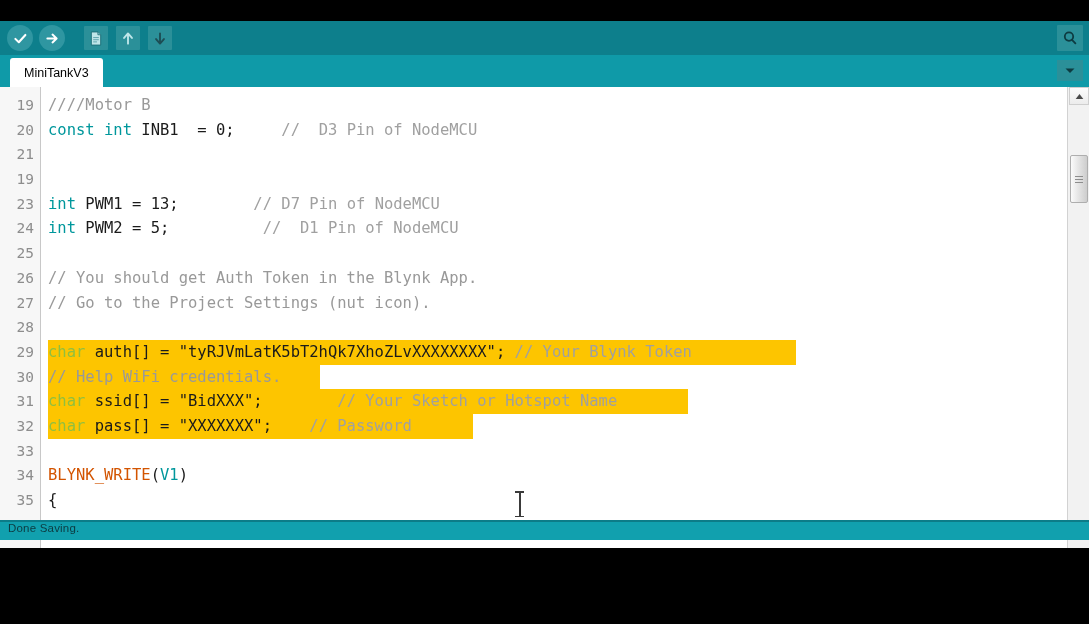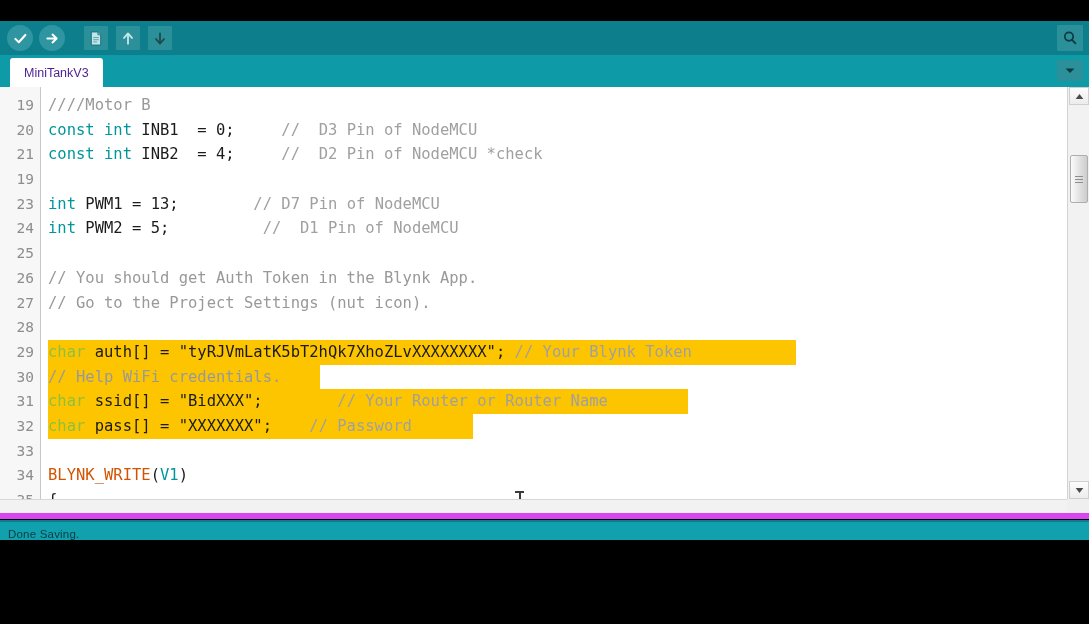--- a/index.html
+++ b/index.html
@@ -48,34 +48,34 @@
     display: flex; align-items: center; justify-content: center; border-radius: 1px;
   }
 
   
   .tabbar {
     position: absolute; top: 55px; left: 0; width: 1089px; height: 32px;
     background: #0f9aa8;
   }
   .tab {
     position: absolute; left: 10px; top: 3px; height: 29px;
-    background: #ffffff; color: #4c1d95; font-size: 12.5px;
+    background: #ffffff; color: #000000; font-size: 12.5px;
     display: flex; align-items: center; padding: 0 14px;
     border-top-left-radius: 3px; border-top-right-radius: 3px;
   }
   .tab-menu {
     position: absolute; right: 6px; top: 5px; width: 26px; height: 21px;
     background: #2b9099; display: flex; align-items: center; justify-content: center;
   }
 
   
   .editor-wrap {
-    position: absolute; top: 87px; left: 0; width: 1089px; height: 432px;
+    position: absolute; top: 87px; left: 0; width: 1089px; height: 538px;
     background: #ffffff; overflow: hidden;
-    border-bottom: 6px solid #d946ef;
+    border-bottom: 4px solid #d946ef;
   }
   .code-area {
     position: absolute; top: 0; left: 0; right: 22px; bottom: 14px;
     background: #ffffff; overflow: hidden;
   }
   .gutter {
     position: absolute; top: 0; left: 0; width: 41px; height: 100%;
     background: #f7f7f7; border-right: 1px solid #c8c8c8;
   }
   .lines { position: absolute; top: 6px; left: 0; right: 0; }
@@ -139,21 +139,21 @@
     background: #f2f2f2; border-top: 1px solid #d8d8d8;
   }
   .corner {
     position: absolute; right: 0; bottom: 0; width: 22px; height: 14px; background: #efefef;
   }
 
   
   .statusbar {
     position: absolute; top: 520px; left: 0; width: 1089px; height: 20px;
     background: #11a0ae; border-top: 2px solid #0c7c88;
-    display: flex; align-items: flex-end;
+    display: flex; align-items: flex-start;
   }
   .status-text {
     font-size: 11.5px; color: #0d3b41; padding-left: 8px; letter-spacing: .2px;
   }
   
   .console {
     position: absolute; top: 548px; left: 0; width: 1089px; height: 76px;
     background: #000000;
   }
 </style>
@@ -221,31 +221,31 @@
       </svg>
     </div>
   </div>
 
   <div class="editor-wrap">
     <div class="code-area">
       <div class="gutter"></div>
       <div class="lines" id="lines">
           <div class="line"><span class="lnum">19</span><span class="ltext"><span class="cmt-d">////Motor B</span></span></div>
           <div class="line"><span class="lnum">20</span><span class="ltext"><span class="kw">const int</span><span> INB1  = 0;     </span><span class="cmt">//  D3 Pin of NodeMCU</span></span></div>
-          <div class="line"><span class="lnum">21</span><span class="ltext"><span class="kw">const int</span><span> INB2  = 4;     </span><span class="cmt">//  D2 Pin of NodeMCU *check</span></span></div>
+          <div class="line"><span class="lnum">21</span></div>
           <div class="line"><span class="lnum">19</span><span class="ltext"></span></div>
           <div class="line"><span class="lnum">23</span><span class="ltext"><span class="kw">int</span><span> PWM1 = 13;        </span><span class="cmt">// D7 Pin of NodeMCU</span></span></div>
           <div class="line"><span class="lnum">24</span><span class="ltext"><span class="kw">int</span><span> PWM2 = 5;          </span><span class="cmt">//  D1 Pin of NodeMCU</span></span></div>
           <div class="line"><span class="lnum">25</span><span class="ltext"></span></div>
           <div class="line"><span class="lnum">26</span><span class="ltext"><span class="cmt-d">// You should get Auth Token in the Blynk App.</span></span></div>
           <div class="line"><span class="lnum">27</span><span class="ltext"><span class="cmt-d">// Go to the Project Settings (nut icon).</span></span></div>
           <div class="line"><span class="lnum">28</span><span class="ltext"></span></div>
           <div class="line"><span class="lnum">29</span><span class="ltext"><span class="hl" style="display: inline-block; min-width: 748px;"><span class="kw-hl">char</span><span> auth[] = "tyRJVmLatK5bT2hQk7XhoZLvXXXXXXXX"; </span><span class="cmt">// Your Blynk Token</span></span></span></div>
           <div class="line"><span class="lnum">30</span><span class="ltext"><span class="hl" style="display: inline-block; min-width: 272px;"><span class="cmt-d">// Help WiFi credentials.</span></span></span></div>
-          <div class="line"><span class="lnum">31</span><span class="ltext"><span class="hl" style="display: inline-block; min-width: 640px;"><span class="kw-hl">char</span><span> ssid[] = "BidXXX";        </span><span class="cmt">// Your Router or Router Name</span></span></span></div>
+          <div class="line"><span class="lnum">31</span><span class="ltext"><span class="hl" style="display: inline-block; min-width: 640px;"><span class="kw-hl">char</span><span> ssid[] = "BidXXX";        </span><span class="cmt">// Your Sketch or Hotspot Name</span></span></span></div>
           <div class="line"><span class="lnum">32</span><span class="ltext"><span class="hl" style="display: inline-block; min-width: 425px;"><span class="kw-hl">char</span><span> pass[] = "XXXXXXX";    </span><span class="cmt">// Password</span></span></span></div>
           <div class="line"><span class="lnum">33</span><span class="ltext"></span></div>
           <div class="line"><span class="lnum">34</span><span class="ltext"><span class="fn">BLYNK_WRITE</span><span>(</span><span class="lit">V1</span><span>)</span></span></div>
           <div class="line"><span class="lnum">35</span><span class="ltext"><span>{</span></span></div>
         </div>
       <div class="caret">
           <i></i>
         </div>
     </div>
 

